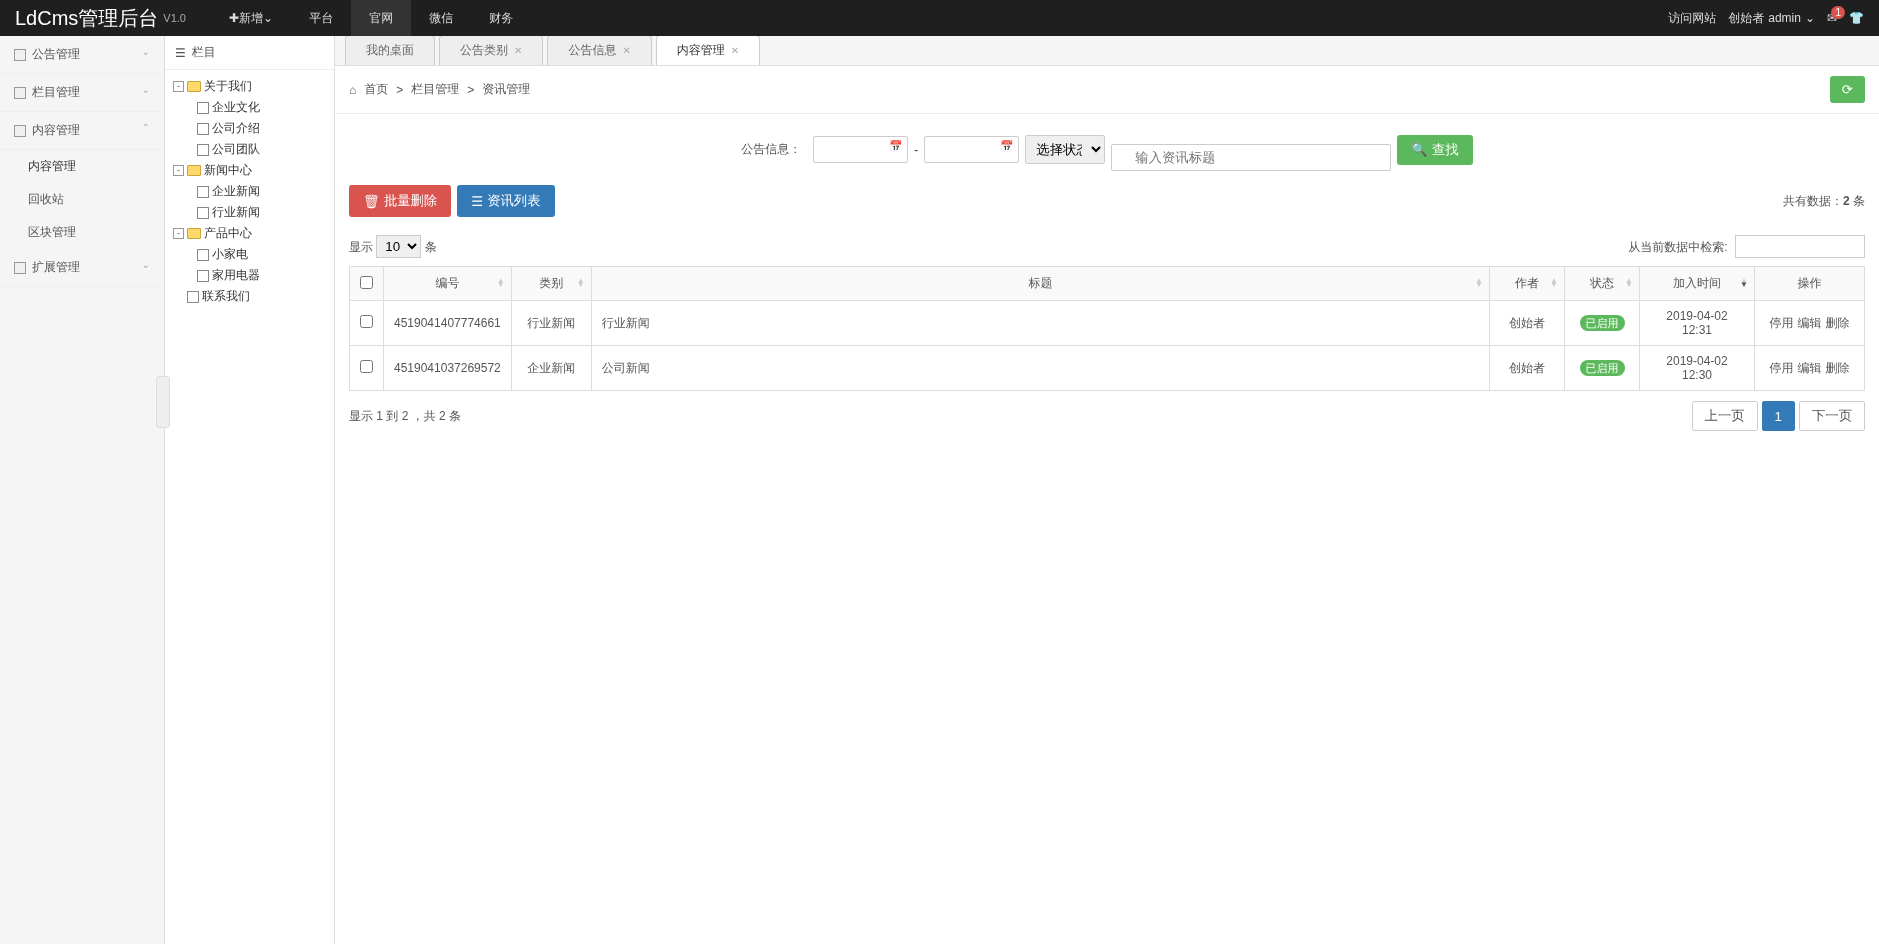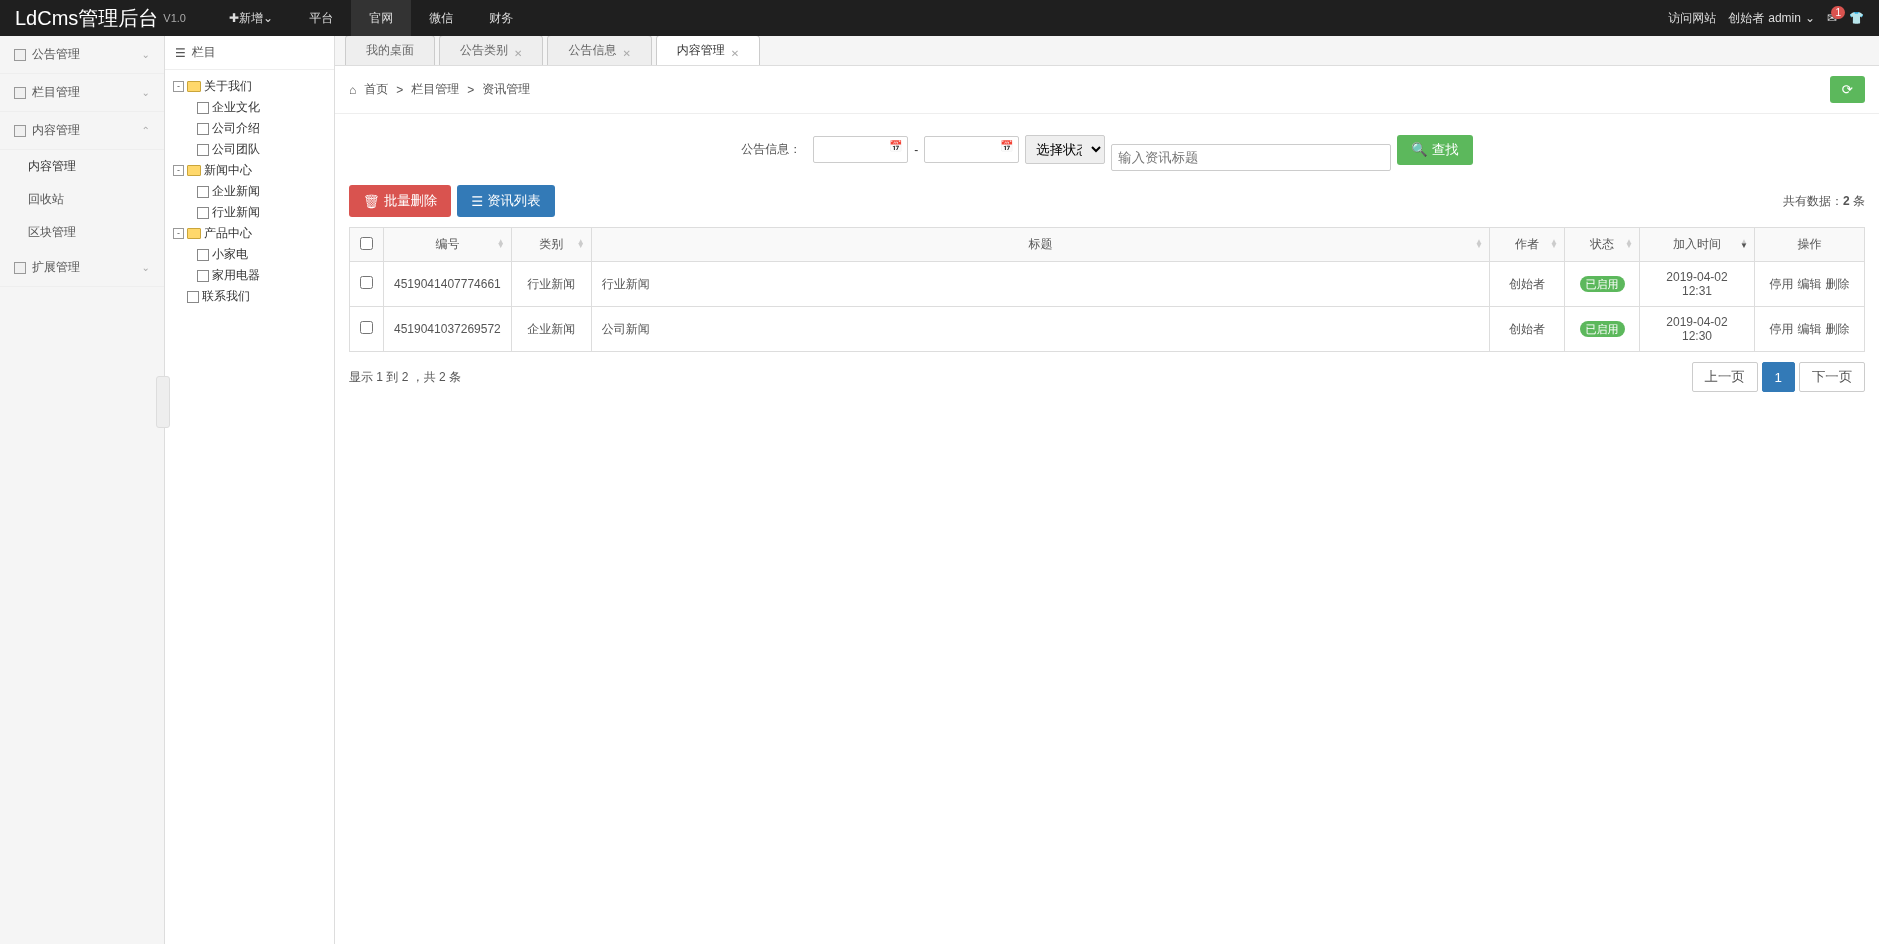--- a/index.html
+++ b/index.html
@@ -12,21 +12,21 @@
 .nav-item { padding: 0 18px; height: 36px; line-height: 36px; color: #ddd; cursor: pointer; display: flex; align-items: center; }
 .nav-item.active { background: #333; }
 .spacer { flex: 1; }
 .header-right { display: flex; align-items: center; gap: 12px; }
 .header-right-item { color: #ddd; cursor: pointer; display: flex; align-items: center; gap: 4px; position: relative; }
 .badge { background: #d9534f; color: #fff; border-radius: 8px; font-size: 10px; padding: 1px 4px; position: absolute; top: -5px; right: -8px; }
 
 
 .container { display: flex; height: calc(100vh - 36px); }
 .sidebar { width: 165px; background: #f5f5f5; border-right: 1px solid #ddd; }
-.side-item { padding: 10px 14px; cursor: pointer; color: #555; display: flex; align-items: center; justify-content: space-between; border-bottom: 1px solid #eee; }
+.side-item { padding: 10px 14px; cursor: pointer; color: #555; display: flex; align-items: flex-start; justify-content: space-between; border-bottom: 1px solid #eee; }
 .side-item-title { display: flex; align-items: center; gap: 6px; }
 .side-sub { padding: 8px 14px 8px 28px; cursor: pointer; color: #555; }
 .side-sub.active { color: #333; }
 .chevron { color: #aaa; font-size: 10px; }
 .grip { position: relative; }
 .grip::after { content: ""; position: absolute; right: -6px; top: 340px; width: 12px; height: 50px; background: #eee; border: 1px solid #ddd; border-radius: 3px; }
 
 
 .tree-panel { width: 170px; border-right: 1px solid #ddd; display: flex; flex-direction: column; }
 .tree-header { padding: 8px 10px; border-bottom: 1px solid #eee; display: flex; align-items: center; gap: 6px; color: #555; }
@@ -34,35 +34,35 @@
 .tree-node { padding: 2px 0 2px 0; display: flex; align-items: center; gap: 3px; color: #333; cursor: pointer; white-space: nowrap; }
 .tree-node .toggle { width: 11px; height: 11px; border: 1px solid #999; display: inline-flex; align-items: center; justify-content: center; font-size: 9px; line-height: 1; color: #555; }
 .tree-node.level1 { padding-left: 0; }
 .tree-node.level2 { padding-left: 24px; }
 .folder-icon { width: 14px; height: 11px; display: inline-block; background: #ffd86b; border: 1px solid #caa53a; border-radius: 1px; }
 .file-icon { width: 12px; height: 12px; display: inline-block; background: #fff; border: 1px solid #888; }
 
 
 .main { flex: 1; display: flex; flex-direction: column; overflow: hidden; }
 .tabs { height: 30px; display: flex; align-items: flex-end; background: #f5f5f5; padding-left: 10px; border-bottom: 1px solid #ddd; position: relative; }
-.tab { padding: 6px 20px; background: #eee; border: 1px solid #ccc; border-bottom: none; margin-right: 4px; color: #666; cursor: pointer; border-radius: 4px 4px 0 0; display: flex; align-items: flex-end; gap: 6px; }
+.tab { padding: 6px 20px; background: #eee; border: 1px solid #ccc; border-bottom: none; margin-right: 4px; color: #666; cursor: pointer; border-radius: 4px 4px 0 0; display: flex; align-items: center; gap: 6px; }
 .tab.active { background: #fff; color: #333; }
 .tab-close { color: #aaa; cursor: pointer; font-size: 10px; }
 .breadcrumb { padding: 10px 14px; display: flex; align-items: center; justify-content: space-between; border-bottom: 1px solid #eee; color: #555; }
 .breadcrumb-path { display: flex; align-items: center; gap: 8px; }
 .refresh-btn { background: #5cb85c; color: #fff; border: none; padding: 6px 12px; border-radius: 3px; cursor: pointer; }
 
 
 .filter-bar { padding: 14px; display: flex; align-items: center; justify-content: center; gap: 6px; }
 .filter-label { color: #555; margin-right: 6px; }
 .date-input { width: 95px; padding: 5px 24px 5px 6px; border: 1px solid #ccc; border-radius: 2px; position: relative; }
 .date-wrap { position: relative; display: inline-block; }
 .date-wrap::after { content: "📅"; position: absolute; right: 5px; top: 4px; color: #999; font-size: 11px; }
 .select { padding: 5px 6px; border: 1px solid #ccc; border-radius: 2px; width: 80px; }
-.text-input { padding: 5px 6px; border: 1px solid #ccc; border-radius: 2px; width: 280px; margin-top: 16px; }
+.text-input { padding: 5px 23px; border: 1px solid #ccc; border-radius: 2px; width: 280px; margin-top: 16px; }
 .search-btn { background: #5cb85c; color: #fff; border: none; padding: 6px 14px; border-radius: 3px; cursor: pointer; display: flex; align-items: center; gap: 4px; }
 
 
 .action-bar { padding: 0 14px 10px; display: flex; align-items: center; justify-content: space-between; }
 .action-left { display: flex; gap: 6px; }
 .btn-danger { background: #d9534f; color: #fff; border: none; padding: 7px 14px; border-radius: 3px; cursor: pointer; display: flex; align-items: center; gap: 4px; }
 .btn-primary { background: #337ab7; color: #fff; border: none; padding: 7px 14px; border-radius: 3px; cursor: pointer; display: flex; align-items: center; gap: 4px; }
 .total-text { color: #555; }
 .total-text b { font-weight: bold; }
 
@@ -280,20 +280,31 @@
         <button class="btn-primary">
           <span>☰</span>
           <span>资讯列表</span>
         </button>
       </div>
       <div class="total-text">
         <span>共有数据：</span><b>2</b><span> 条</span>
       </div>
     </div>
 
+    <div class="table-controls">
+      <div>
+        <span>显示</span>
+        <select><option>10</option></select>
+        <span>条</span>
+      </div>
+      <div>
+        <span>从当前数据中检索:</span>
+        <input style="">
+      </div>
+    </div>
 
     <div class="table-wrap">
       <table>
         <thead>
           <tr>
             <th style="width:30px"><input type="checkbox" style=""></th>
             <th style="width:115px"><span>编号</span><span class="sort-icons"><span>▲</span><br><span>▼</span></span></th>
             <th style="width:80px"><span>类别</span><span class="sort-icons"><span>▲</span><br><span>▼</span></span></th>
             <th><span>标题</span><span class="sort-icons"><span>▲</span><br><span>▼</span></span></th>
             <th style="width:75px"><span>作者</span><span class="sort-icons"><span>▲</span><br><span>▼</span></span></th>

